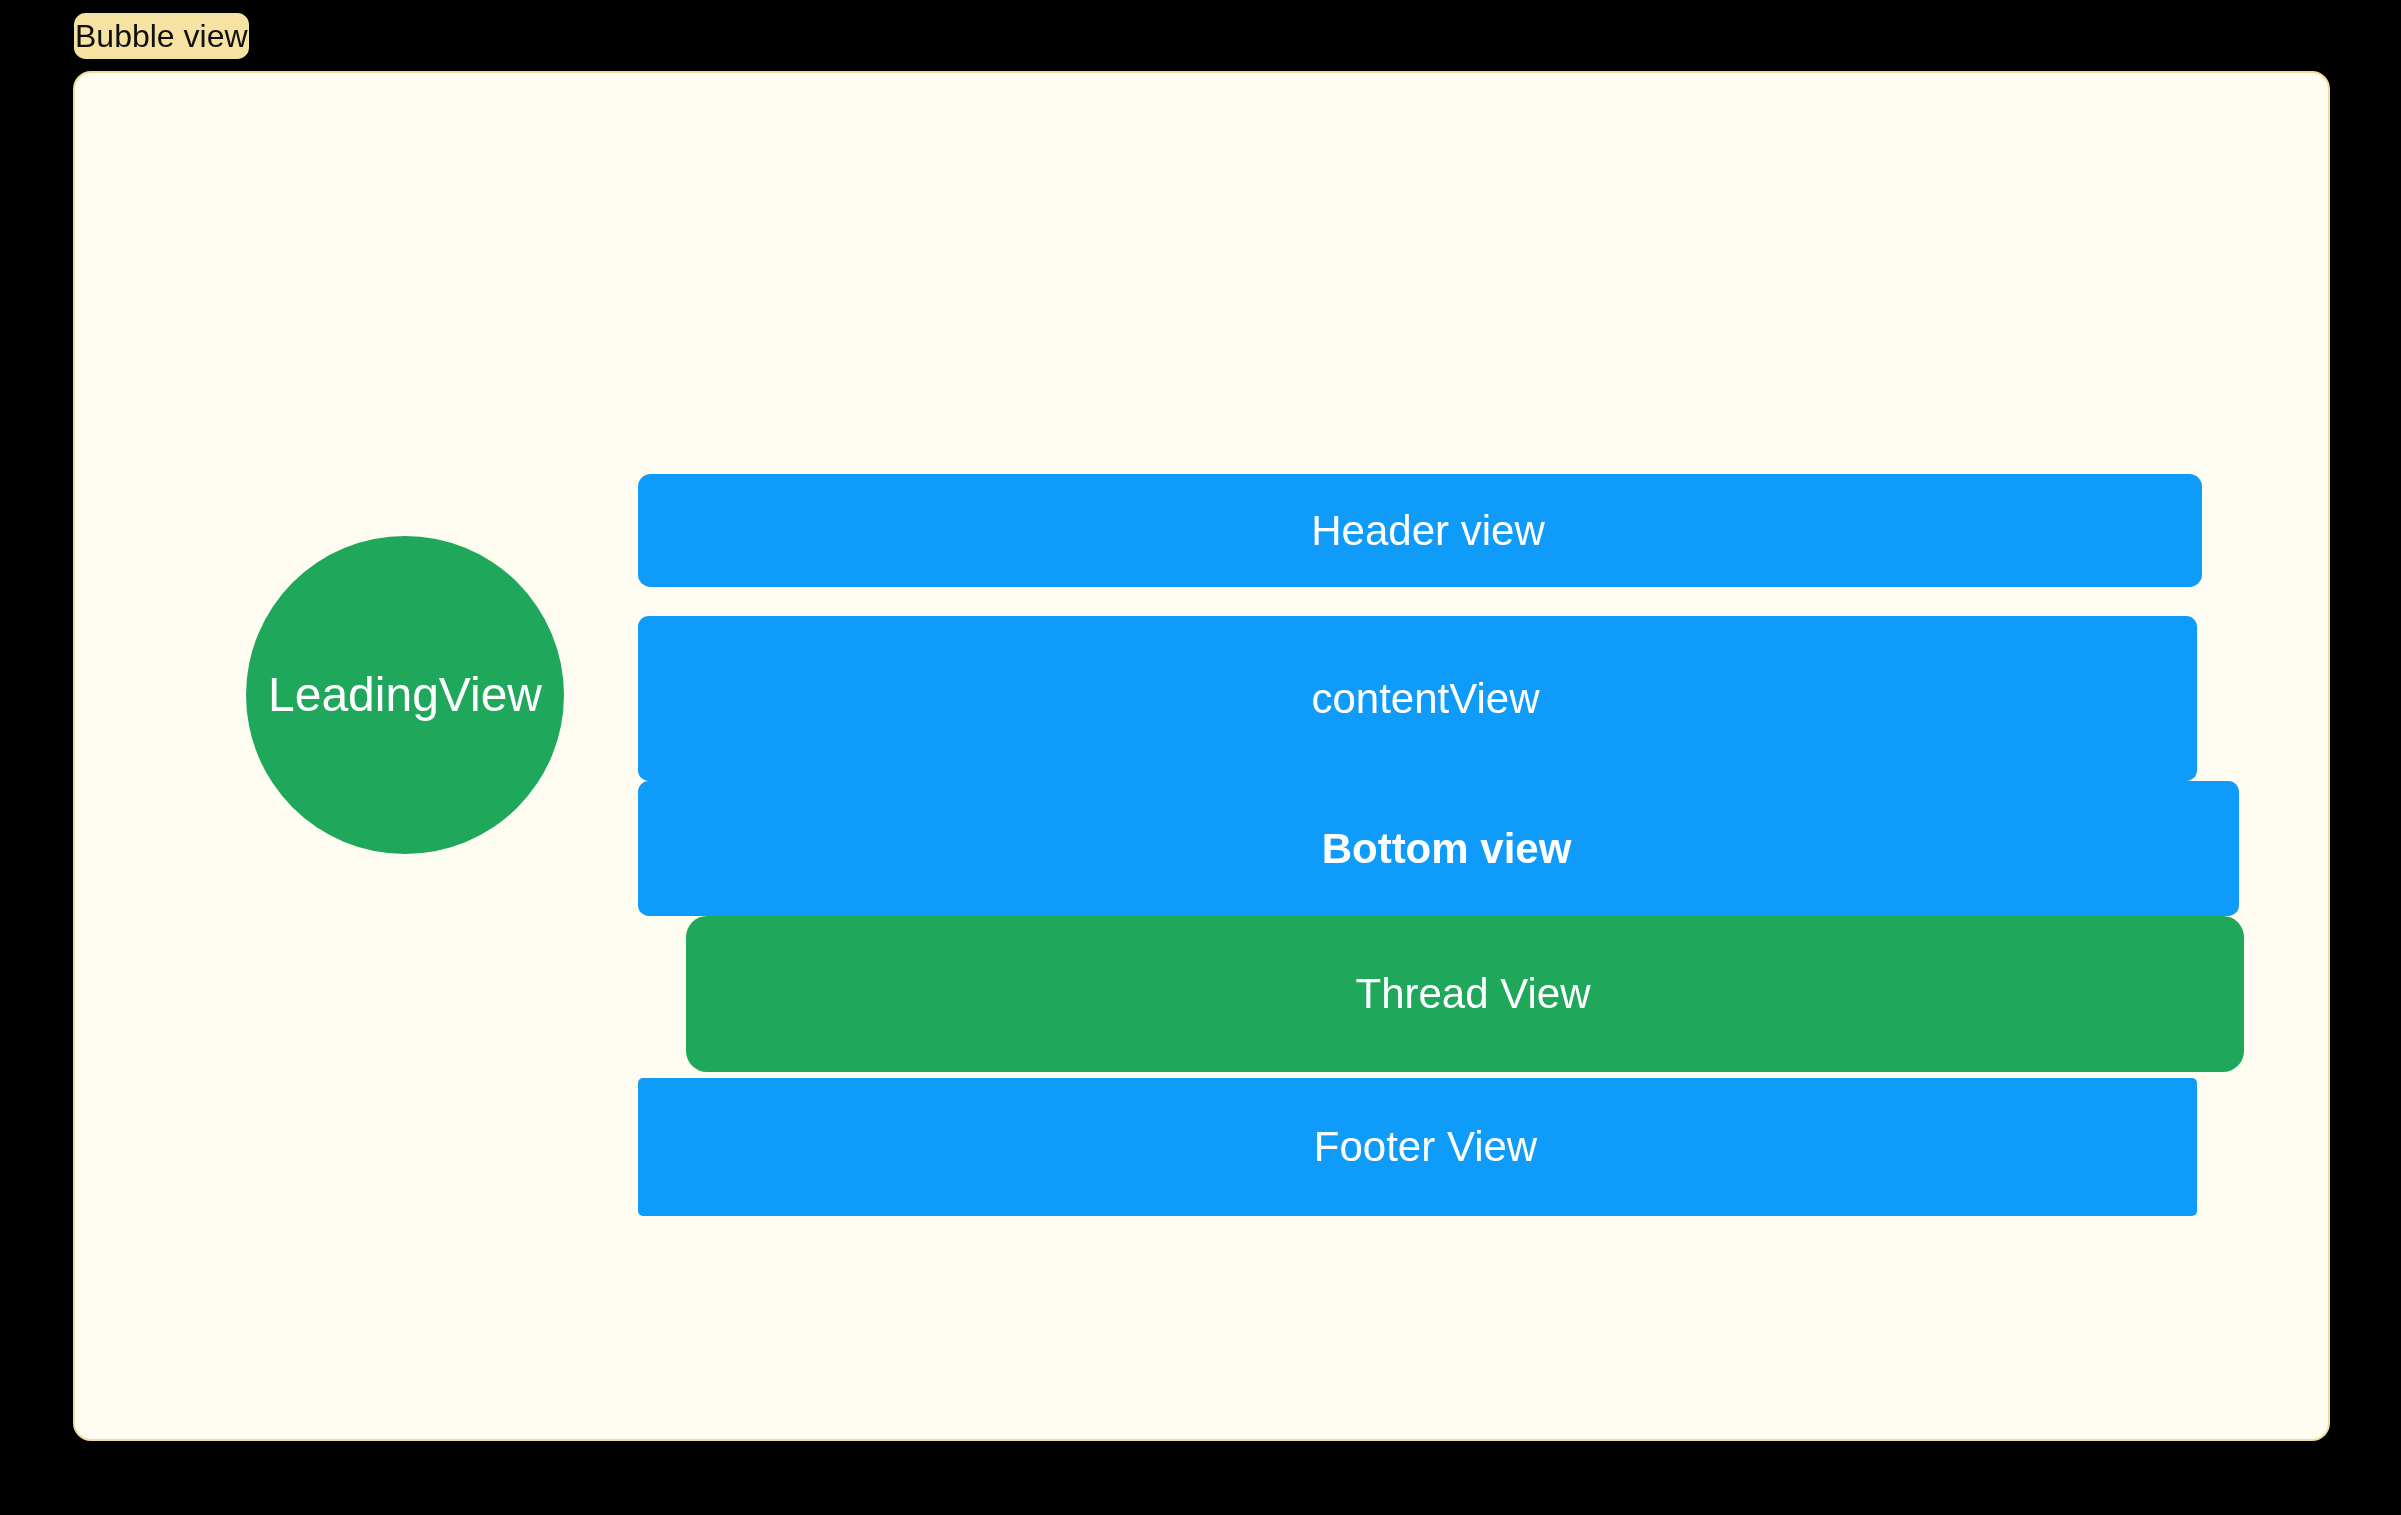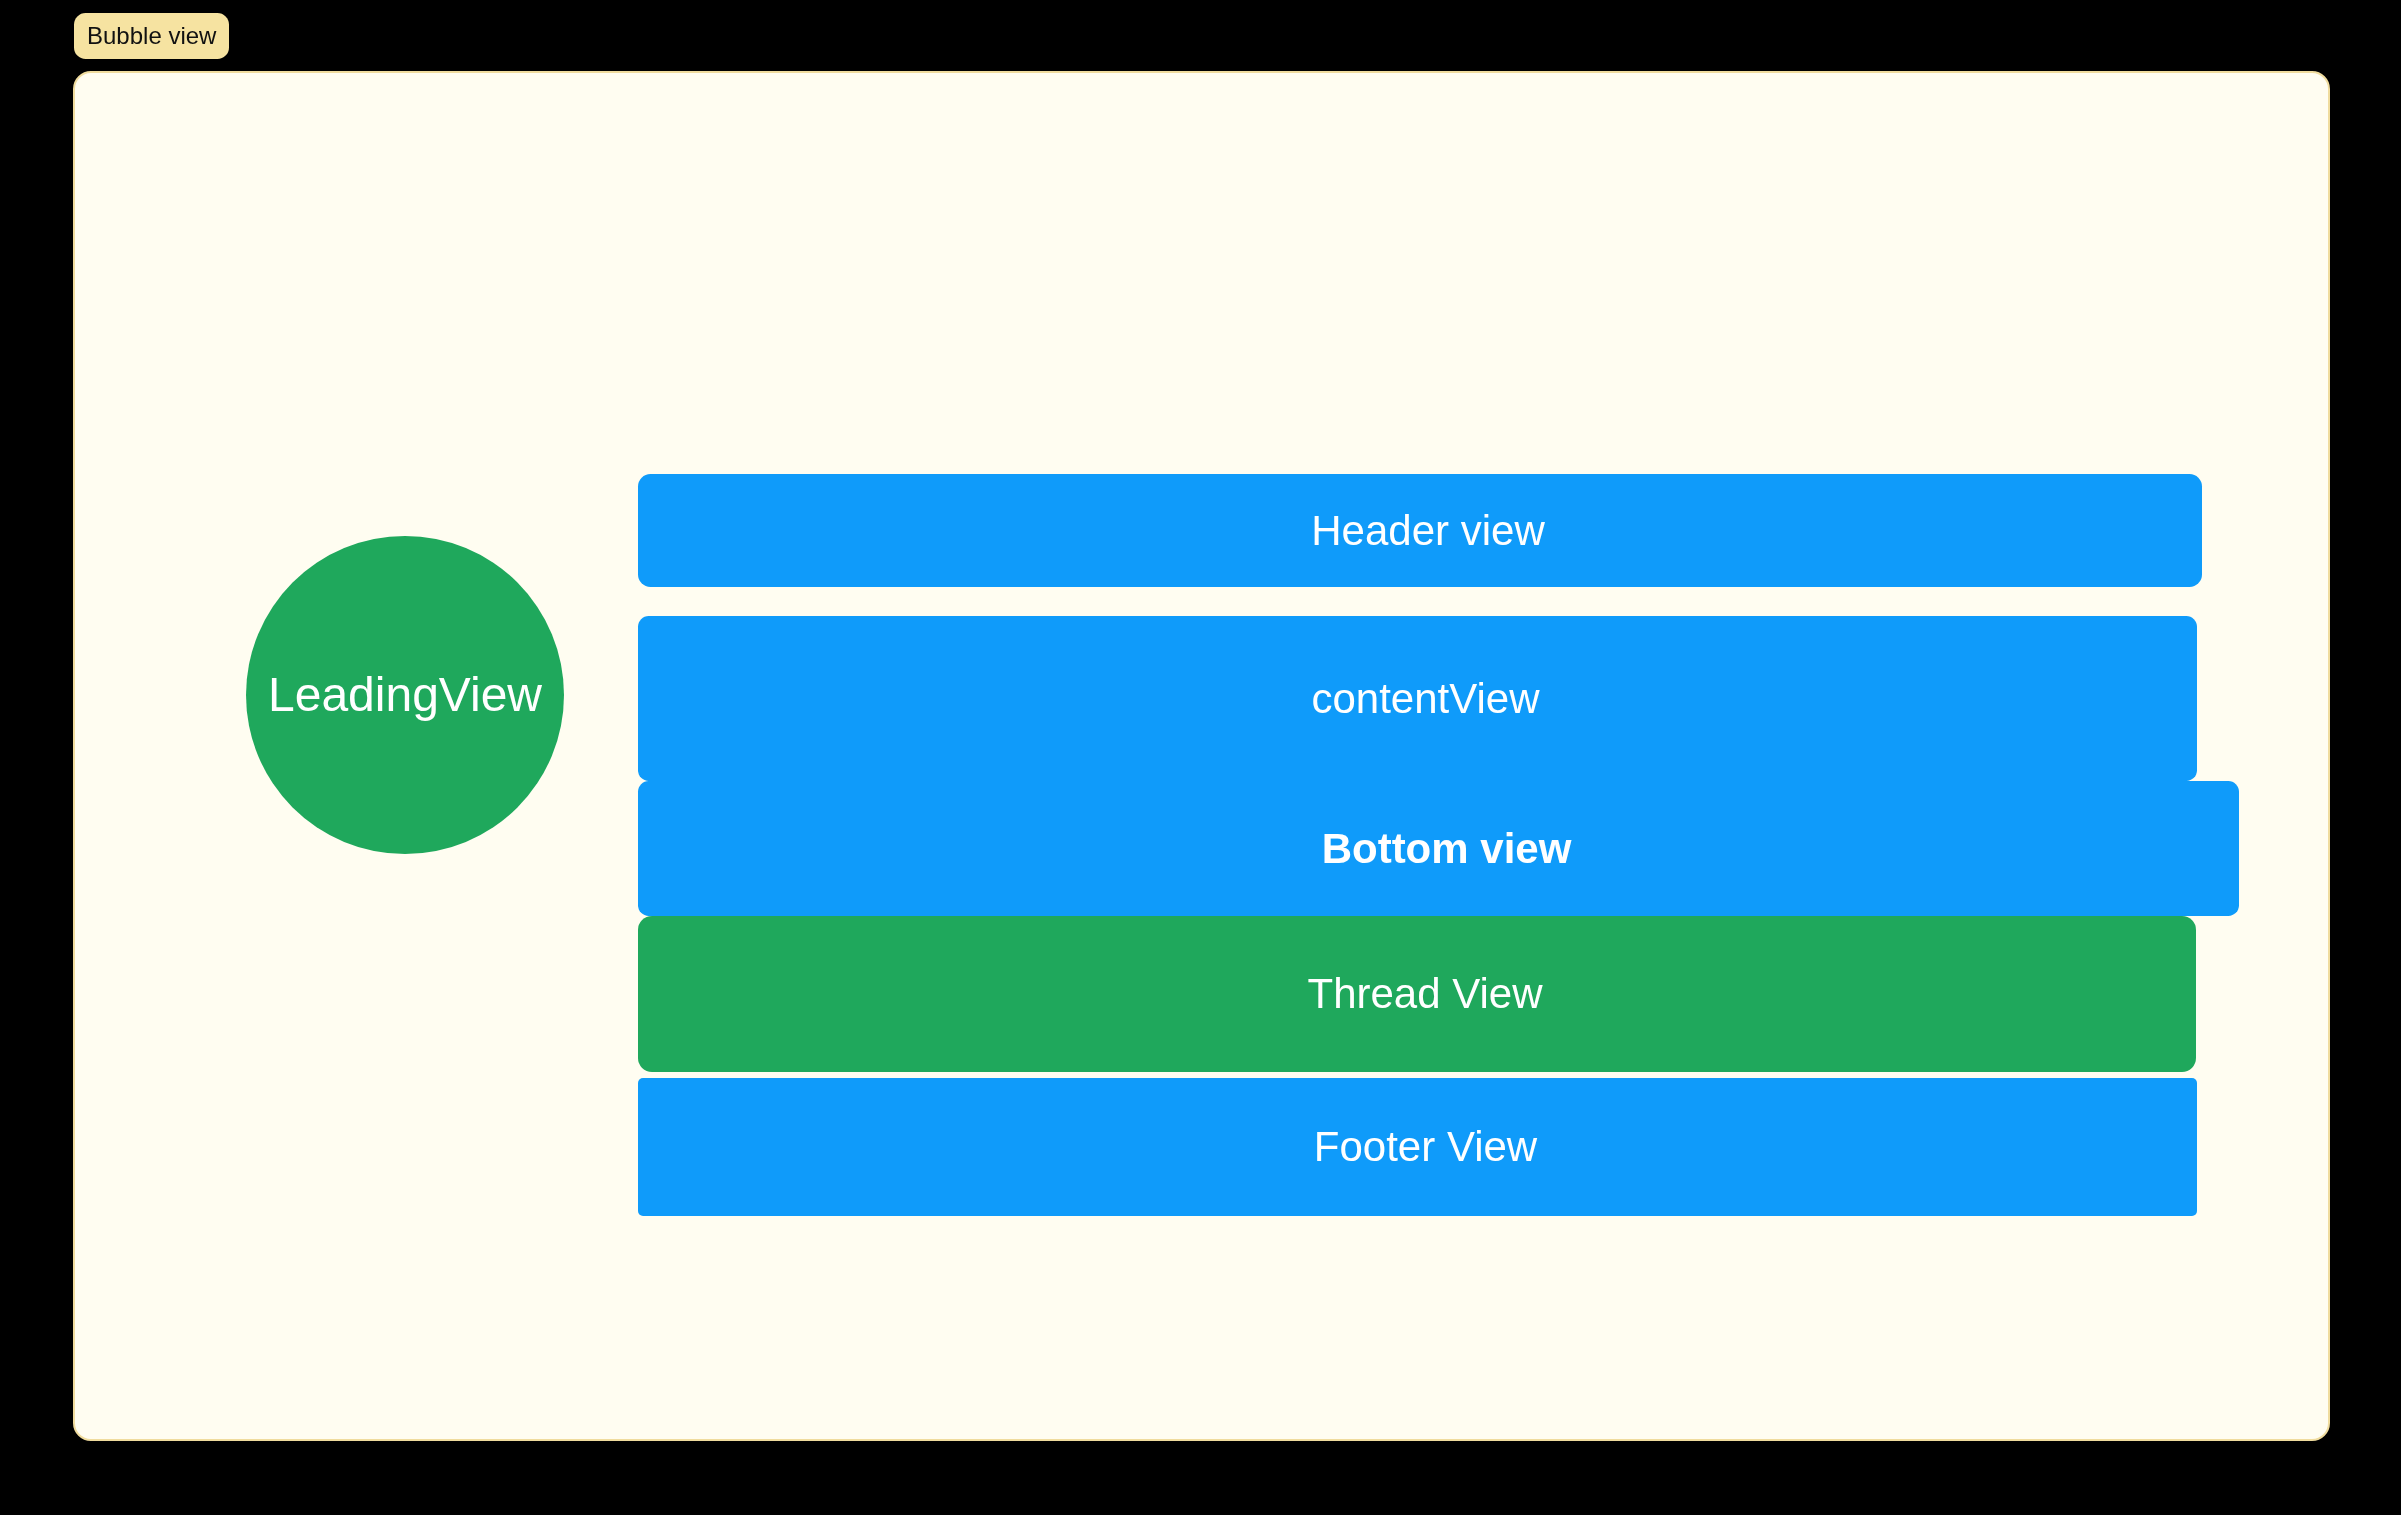--- a/index.html
+++ b/index.html
@@ -10,23 +10,23 @@
   * { margin:0; padding:0; box-sizing:border-box; }
   html,body { width:2401px; height:1515px; }
   body {
     background:var(--page_bg);
     font-family:"Liberation Sans", sans-serif;
     position:relative; overflow:hidden;
   }
   .badge {
     position:absolute; left:74px; top:12.5px; height:46px;
     background:var(--badge_bg); color:var(--badge_text);
-    border-radius:11.6px; padding:0 13px;
+    border-radius:11.6px; padding:0 1px;
     display:flex; align-items:center;
-    font-size:24px; line-height:1; white-space:nowrap;justify-content:flex-end;
+    font-size:32px; line-height:1; white-space:nowrap;justify-content:flex-end;
   }
   .bubble {
     position:absolute; left:73px; top:71px; width:2257px; height:1370px;
     background:var(--bubble_bg);
     border:2.7px solid var(--bubble_border);
     border-radius:18px;
   }
   .leading-circle {
     position:absolute; left:171px; top:463px; width:318px; height:318px;
     background:var(--view_green); border-radius:50%;
@@ -36,21 +36,21 @@
   .bar {
     position:absolute; left:563px;
     display:flex; align-items:center; justify-content:center;
     color:var(--view_text); font-size:42px; line-height:1; white-space:nowrap;padding-left:16px;
   }
   .bar-blue  { background:var(--view_blue); }
   .bar-green { background:var(--view_green); }
   .bar-header  { top:401px;  width:1564px; height:113px; border-radius:12.5px; }
   .bar-content { top:543px;  width:1559px; height:165px; border-radius:10.7px; }
   .bar-bottom  { top:708px;  width:1601px; height:135px; border-radius:10.7px;font-weight:bold; }
-  .bar-thread  { top:843px;  width:1558px; height:156px; border-radius:14px; }
+  .bar-thread  { top:843px;  width:1558px; height:156px; border-radius:21px;margin-left:48px; }
   .bar-footer  { top:1005px; width:1559px; height:138px; border-radius:5px; }
 </style>
 </head>
 <body>
 
 <div class="badge">
   <span>Bubble view</span>
 </div>
 
 <div class="bubble">

